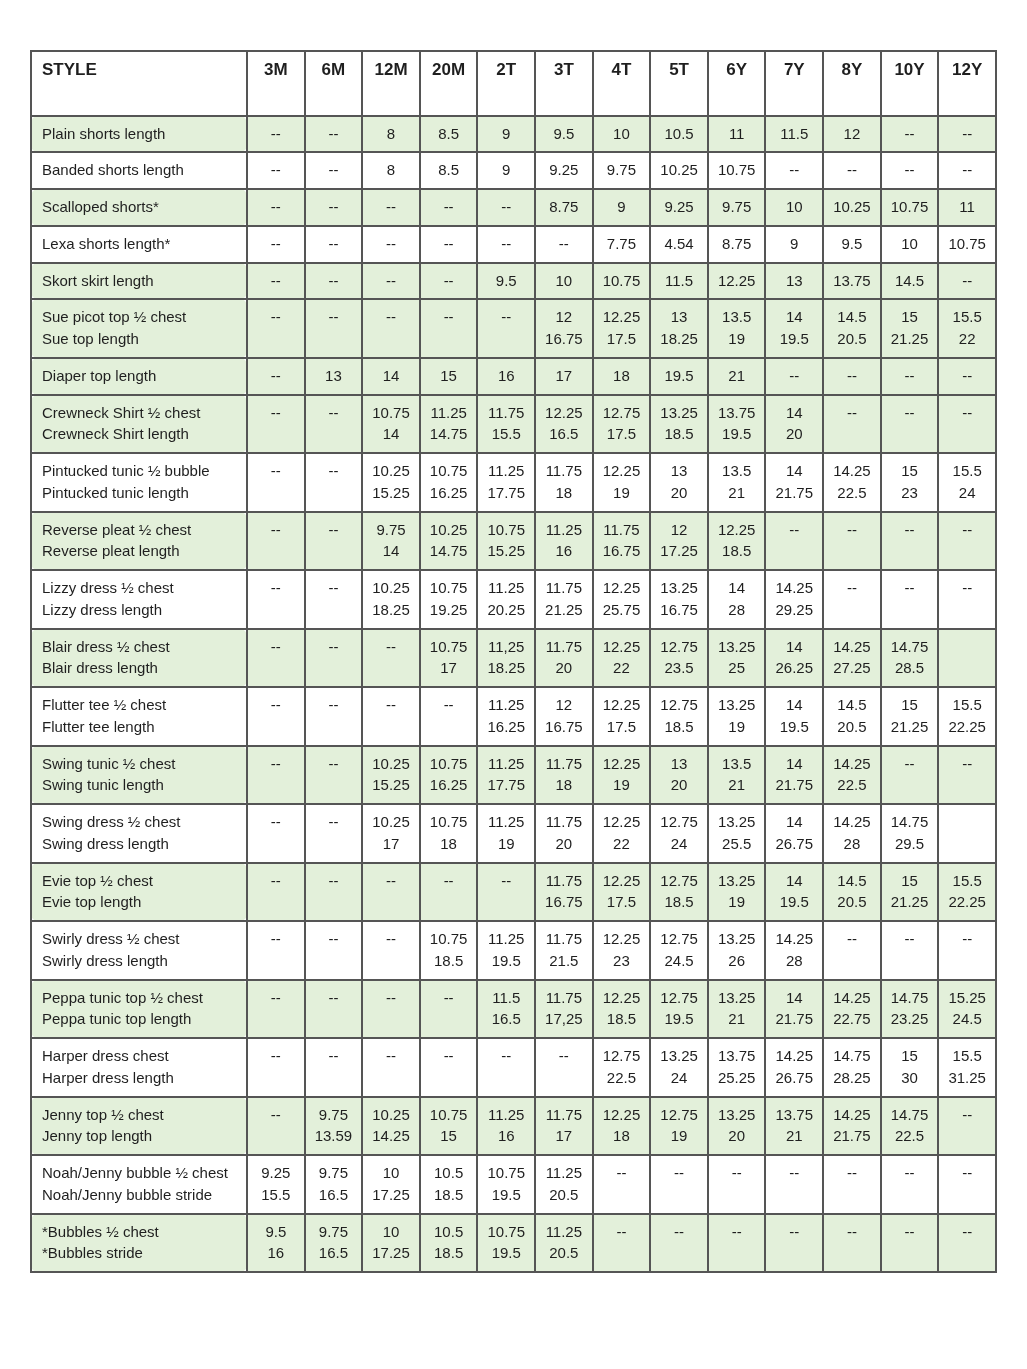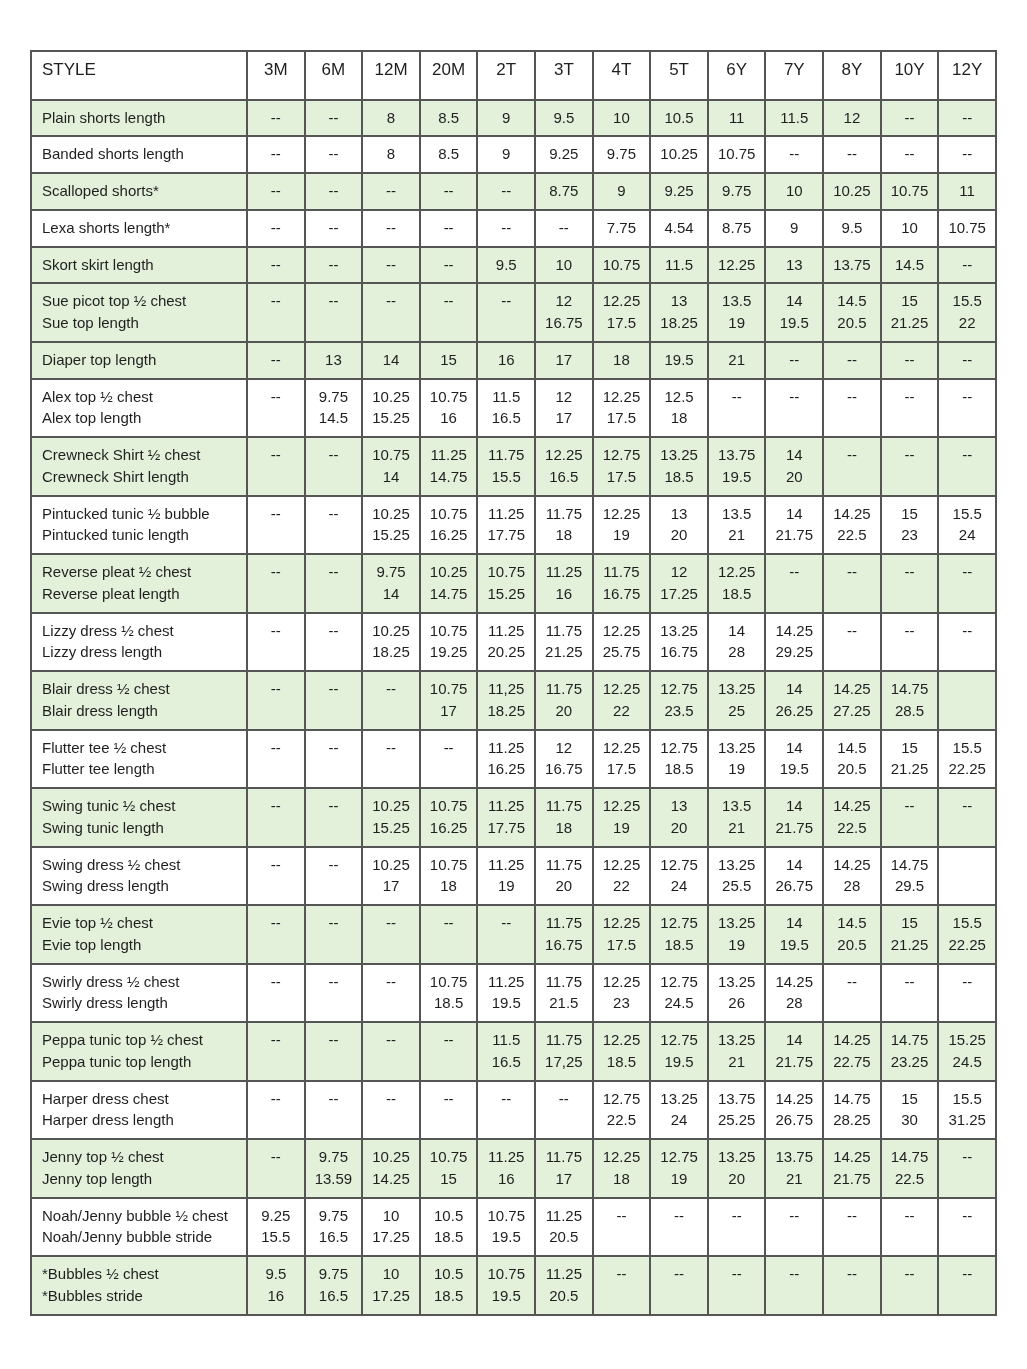--- a/index.html
+++ b/index.html
@@ -30,41 +30,42 @@
   table.size-chart th,
   table.size-chart td{
     border:2px solid var(--border);
     vertical-align:top;
     white-space:pre-line;
     line-height:1.45;
     overflow:hidden;
   }
   table.size-chart thead th{
     background:var(--white);
-    font-weight:normal;
+    font-weight:bold;
     font-size:17px;
     text-align:center;
-    padding:6px 2px 16px 2px;
+    padding:6px 2px 32px 2px;
     margin-left:40px;
   }
   table.size-chart thead th.style-h{
     text-align:left;
     padding-left:10px;
     width:202px;
   }
   table.size-chart tbody td{
     font-size:15px;
     text-align:center;
     padding:6px 2px 7px 2px;
     background:var(--white);
   }
   table.size-chart tbody td.label{
     text-align:left;
     padding-left:10px;
     padding-right:4px;
+    border-radius:7px;
   }
   table.size-chart tbody tr.green td{
     background:var(--green);
   }
 </style>
 </head>
 <body>
 
 <div class="page">
   <table class="size-chart">
@@ -203,44 +204,20 @@
           <td>16</td>
           <td>17</td>
           <td>18</td>
           <td>19.5</td>
           <td>21</td>
           <td>--</td>
           <td>--</td>
           <td>--</td>
           <td>--</td>
         </tr>
-        <tr>
-          <td class="label">Alex top ½ chest
-Alex top length</td>
-          <td>--</td>
-          <td>9.75
-14.5</td>
-          <td>10.25
-15.25</td>
-          <td>10.75
-16</td>
-          <td>11.5
-16.5</td>
-          <td>12
-17</td>
-          <td>12.25
-17.5</td>
-          <td>12.5
-18</td>
-          <td>--</td>
-          <td>--</td>
-          <td>--</td>
-          <td>--</td>
-          <td>--</td>
-        </tr>
         <tr class="green">
           <td class="label">Crewneck Shirt ½ chest
 Crewneck Shirt length</td>
           <td>--</td>
           <td>--</td>
           <td>10.75
 14</td>
           <td>11.25
 14.75</td>
           <td>11.75

